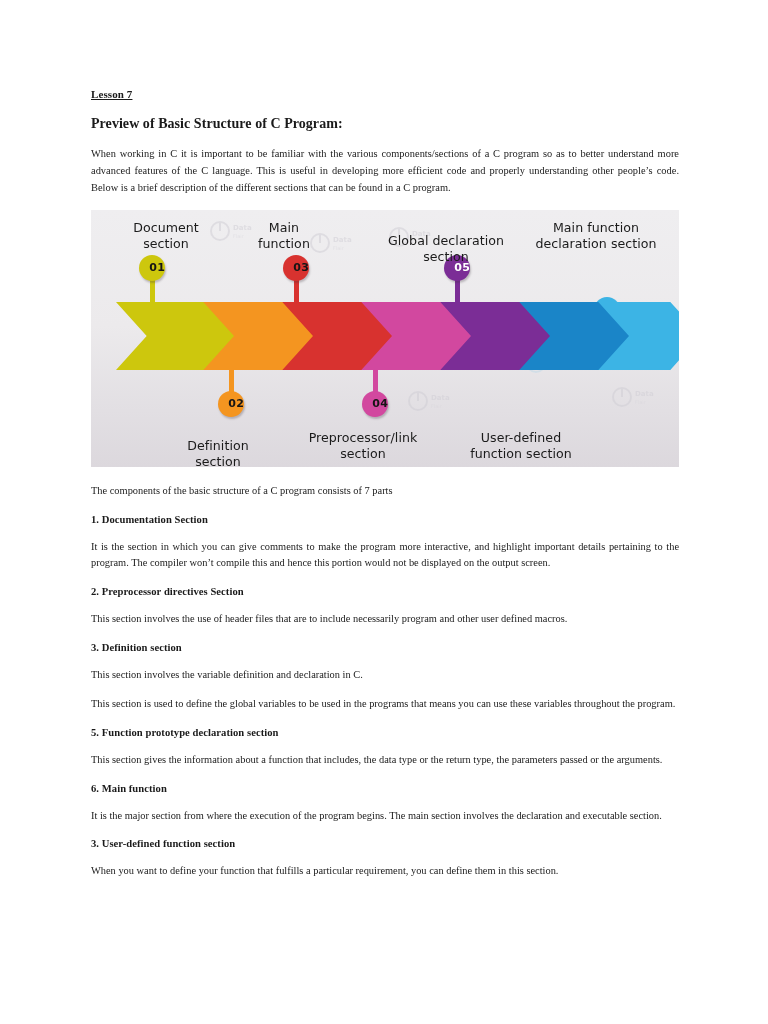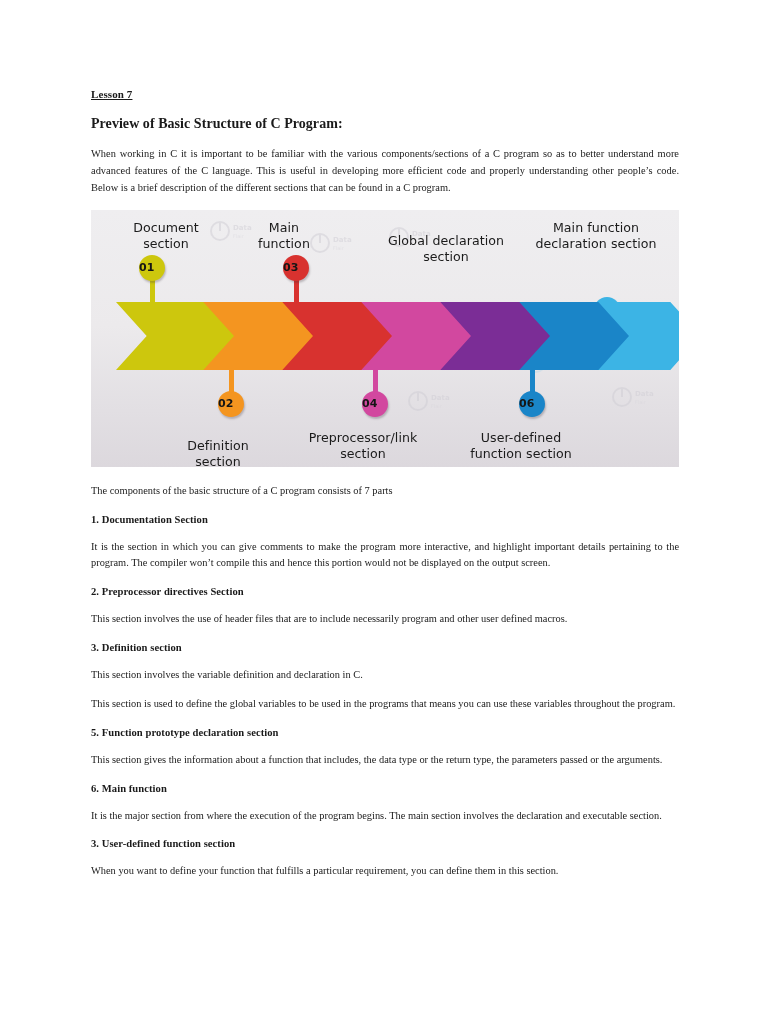--- a/index.html
+++ b/index.html
@@ -130,21 +130,21 @@
     position: absolute;
     left: 50%;
     margin-left: -13px;
     width: 26px;
     height: 26px;
     border-radius: 50%;
     color: #151515;
     font-size: 11px;
     font-weight: bold;
     line-height: 26px;
-    text-align: left;
+    text-align: right;
     letter-spacing: 0.2px;
     box-shadow: 1px 2px 2px rgba(60,50,60,0.28);
   }
   .marker .bubble.lighttxt { color: #ffffff; }
 
   .lab {
     position: absolute;
     text-align: center;
     font-size: 12.6px;
     line-height: 1.24;
@@ -251,26 +251,26 @@
             <div class="bubble" style="background: rgb(216, 50, 47); top: 45px;">03</div>
           </div>
           <div class="lab" style="left: 128px; top: 10px; width: 130px;">Main
 function</div>
           <div class="marker" style="left: 271px; top: 0px; width: 26px; height: 257px;">
             <div class="stem" style="background: rgb(210, 72, 159); top: 150px; height: 38px;"></div>
             <div class="bubble" style="background: rgb(210, 72, 159); top: 181px;">04</div>
           </div>
           <div class="lab" style="left: 196px; top: 220px; width: 152px;">Preprocessor/link
 section</div>
+          <div class="marker" style="left: 353px; top: 0px; width: 26px; height: 257px;">
+            <div class="stem" style="background: rgb(123, 45, 150); top: 62px; height: 40px;"></div>
+            <div class="bubble lighttxt" style="background: rgb(123, 45, 150); top: 45px;">05</div>
+          </div>
           <div class="lab" style="left: 276px; top: 23px; width: 158px;">Global declaration
 section</div>
-          <div class="marker" style="left: 428px; top: 0px; width: 26px; height: 257px;">
-            <div class="stem" style="background: rgb(26, 133, 200); top: 150px; height: 38px;"></div>
-            <div class="bubble" style="background: rgb(26, 133, 200); top: 181px;">06</div>
-          </div>
           <div class="lab" style="left: 350px; top: 220px; width: 160px;">User-defined
 function section</div>
           <div class="marker" style="left: 503px; top: 0px; width: 26px; height: 257px; margin-top: 42px;">
             <div class="stem" style="background: rgb(60, 180, 229); top: 62px; height: 40px;"></div>
             <div class="bubble" style="background: rgb(60, 180, 229); top: 45px;">07</div>
           </div>
           <div class="lab" style="left: 424px; top: 10px; width: 162px;">Main function
 declaration section</div>
         </div>
     </div>

